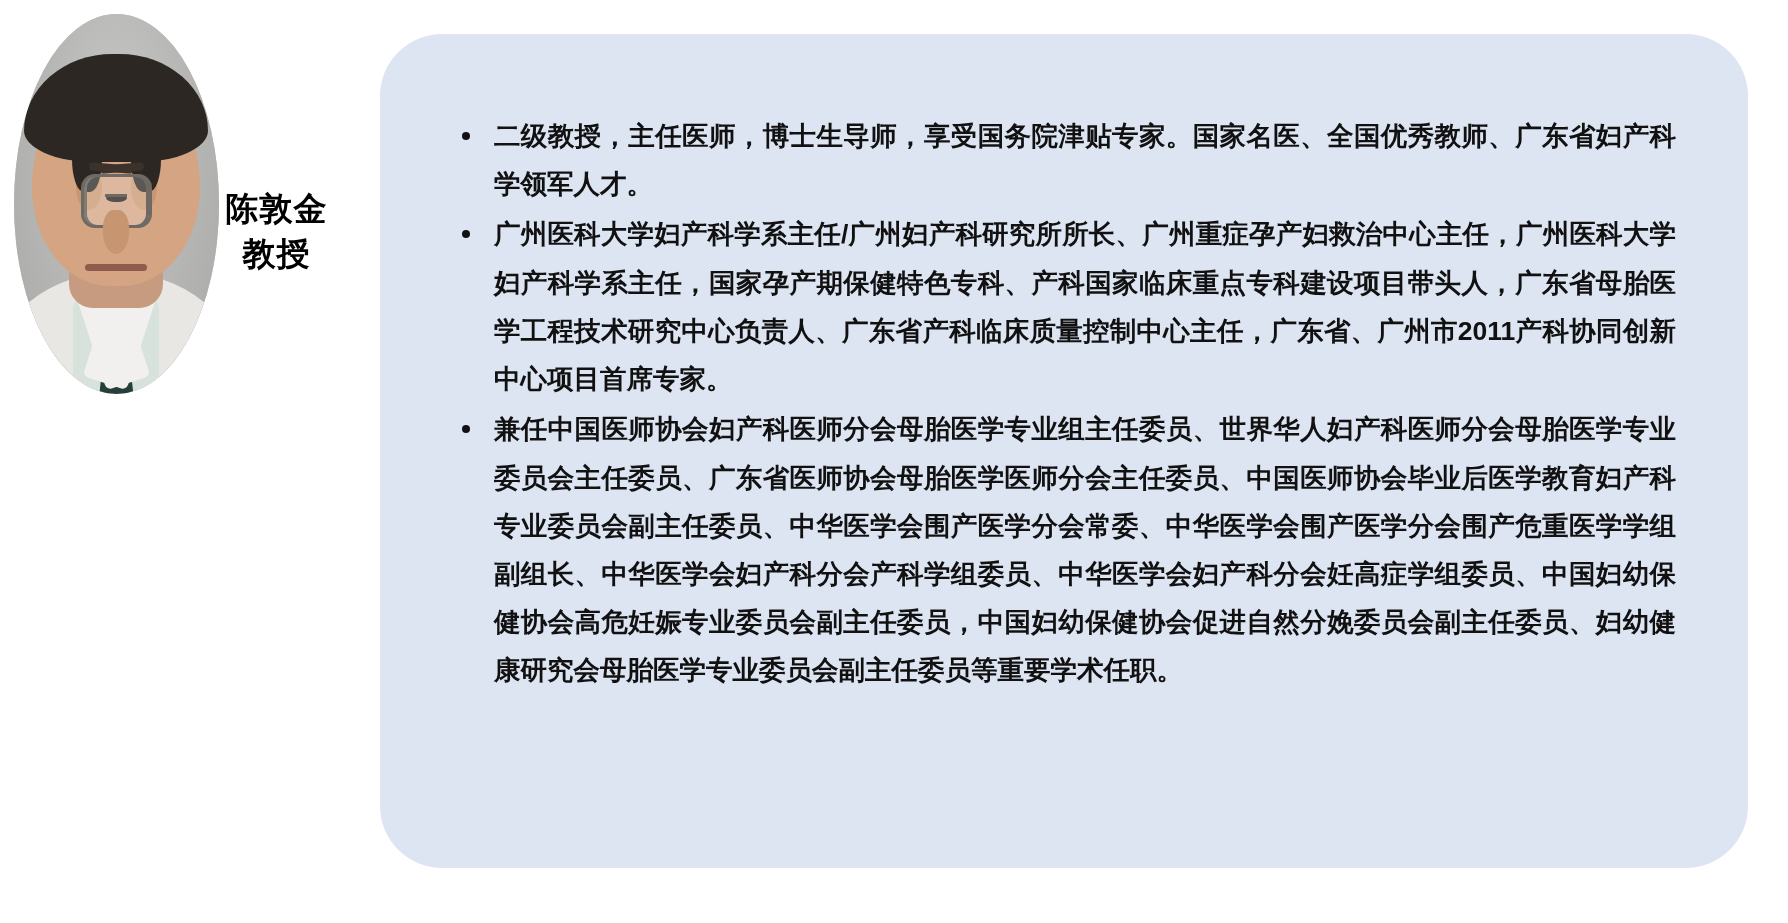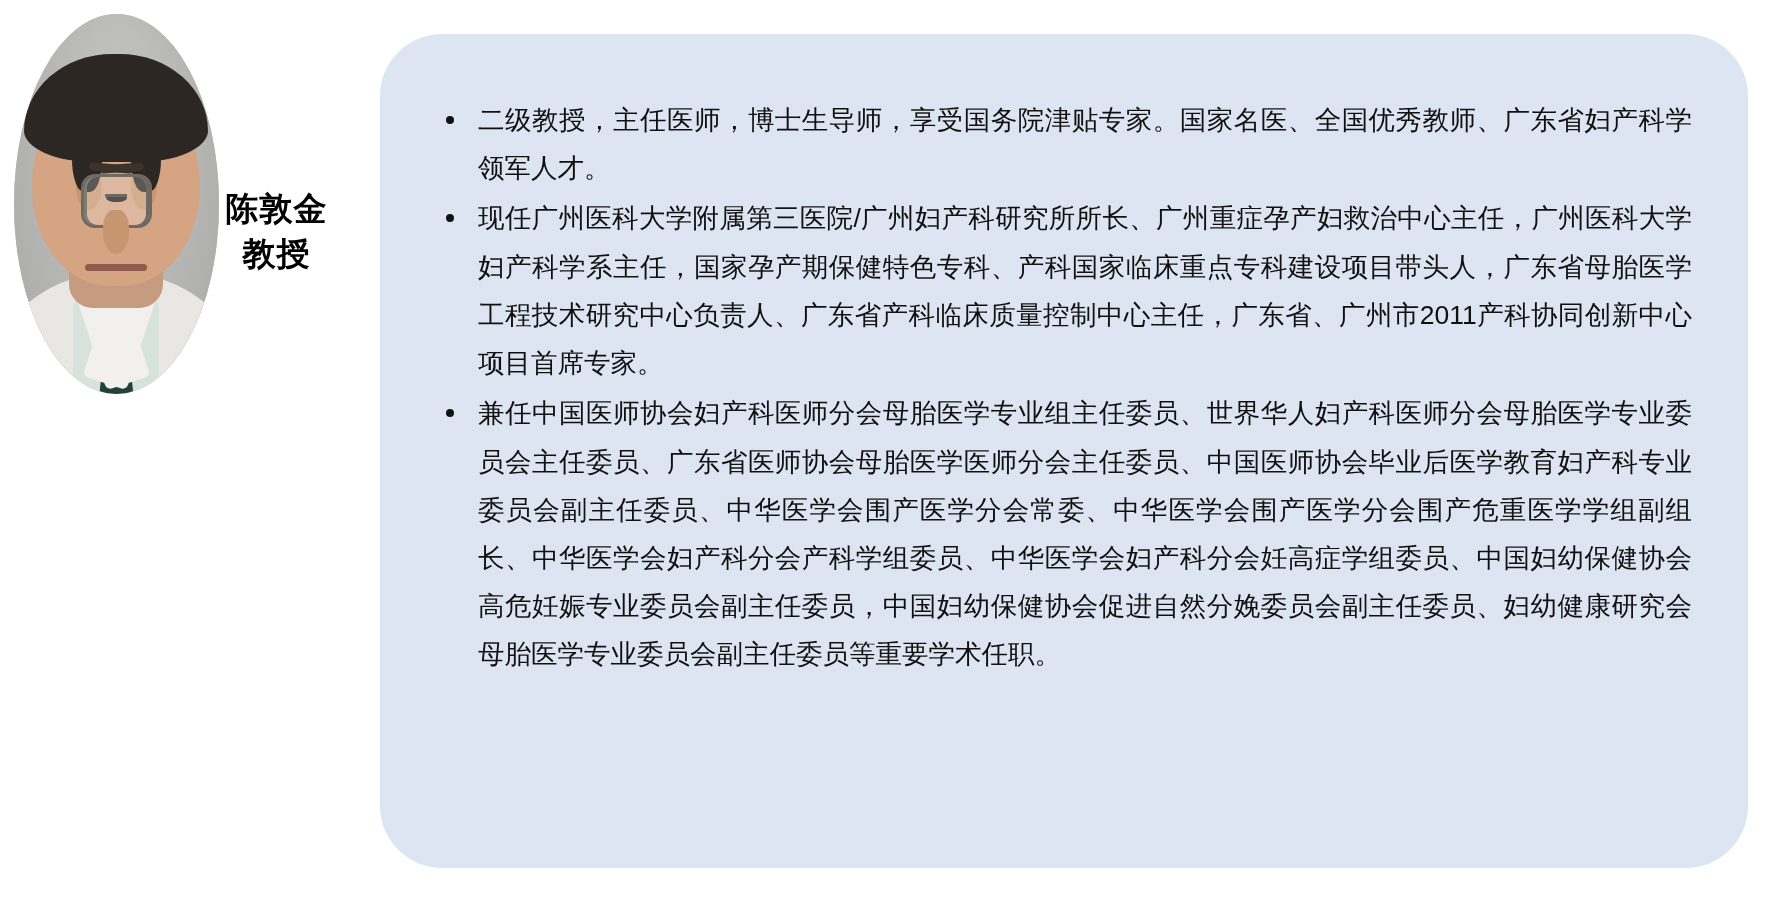--- a/index.html
+++ b/index.html
@@ -224,22 +224,23 @@
     top: 34px;
     width: 1368px;
     height: 834px;
     background: #dde4f2;
     border-radius: 62px;
     box-sizing: border-box;
     padding: 62px 56px 40px 36px;
   }
   .bio-list {
     list-style: none;
-    margin: 0;
+    margin: 16px;
     padding: 0;
+    font-weight: bold;
   }
   .bio-item {
     position: relative;
     padding-left: 62px;
     font-size: 26.5px;
     line-height: 1.82;
     color: #111111;
     text-align: justify;
     text-justify: inter-character;
     margin-bottom: 2px;
@@ -288,21 +289,21 @@
   </div>
 
   <div class="bio-card">
     <ul class="bio-list">
       <li class="bio-item">
         <span class="bullet"></span>
         <span>二级教授，主任医师，博士生导师，享受国务院津贴专家。国家名医、全国优秀教师、广东省妇产科学领军人才。</span>
       </li>
       <li class="bio-item">
         <span class="bullet"></span>
-        <span>现任广州医科大学附属第三医院/广州妇产科研究所所长、广州重症孕产妇救治中心主任，广州医科大学妇产科学系主任，国家孕产期保健特色专科、产科国家临床重点专科建设项目带头人，广东省母胎医学工程技术研究中心负责人、广东省产科临床质量控制中心主任，广东省、广州市2011产科协同创新中心项目首席专家。</span>
+        <span>广州医科大学妇产科学系主任/广州妇产科研究所所长、广州重症孕产妇救治中心主任，广州医科大学妇产科学系主任，国家孕产期保健特色专科、产科国家临床重点专科建设项目带头人，广东省母胎医学工程技术研究中心负责人、广东省产科临床质量控制中心主任，广东省、广州市2011产科协同创新中心项目首席专家。</span>
       </li>
       <li class="bio-item">
         <span class="bullet"></span>
         <span>兼任中国医师协会妇产科医师分会母胎医学专业组主任委员、世界华人妇产科医师分会母胎医学专业委员会主任委员、广东省医师协会母胎医学医师分会主任委员、中国医师协会毕业后医学教育妇产科专业委员会副主任委员、中华医学会围产医学分会常委、中华医学会围产医学分会围产危重医学学组副组长、中华医学会妇产科分会产科学组委员、中华医学会妇产科分会妊高症学组委员、中国妇幼保健协会高危妊娠专业委员会副主任委员，中国妇幼保健协会促进自然分娩委员会副主任委员、妇幼健康研究会母胎医学专业委员会副主任委员等重要学术任职。</span>
       </li>
     </ul>
   </div>
 
 </div>
 

